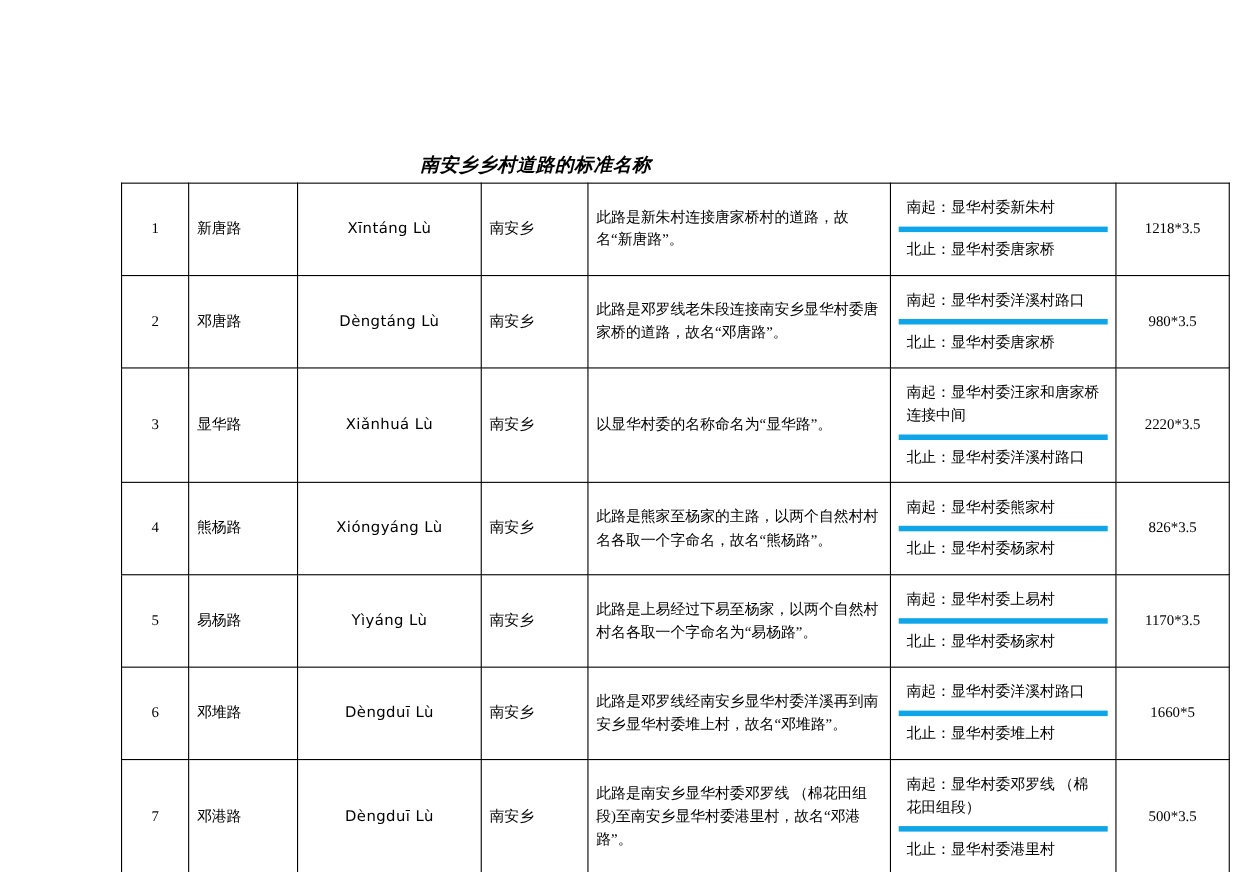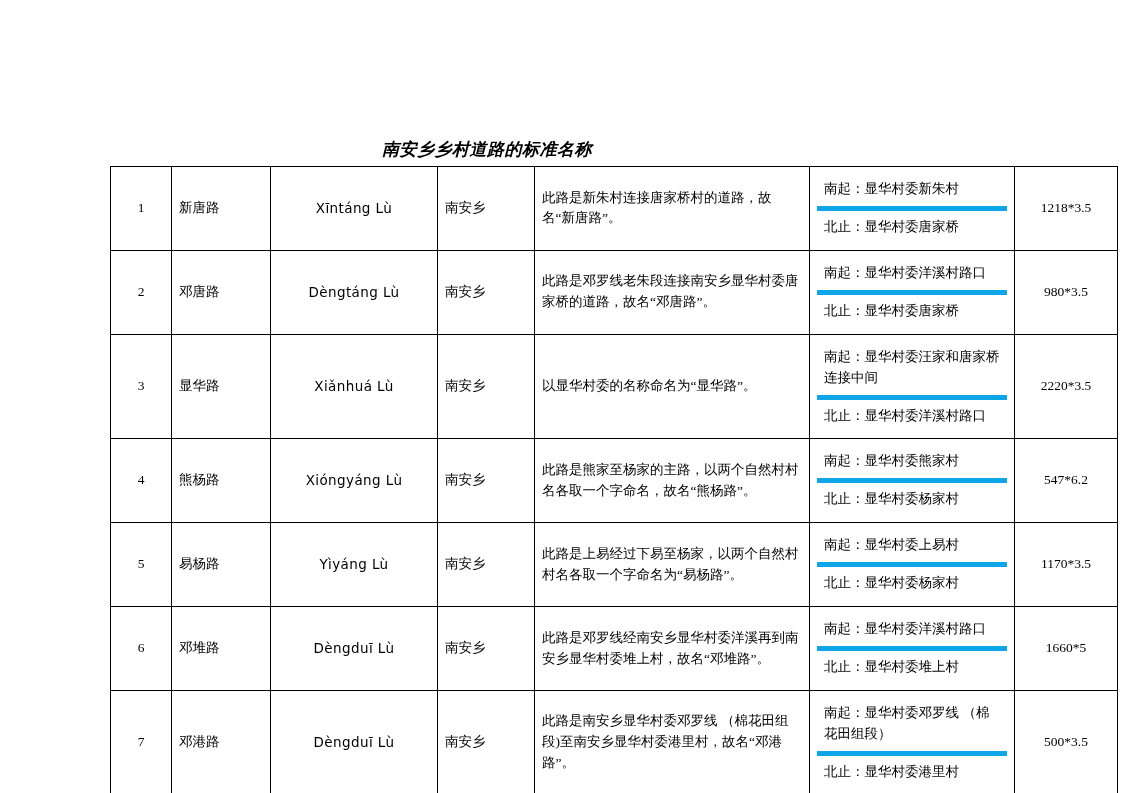--- a/index.html
+++ b/index.html
@@ -126,21 +126,21 @@
         <td class="col-name">熊杨路</td>
         <td class="col-pinyin">Xióngyáng Lù</td>
         <td class="col-town">南安乡</td>
         <td class="col-desc">此路是熊家至杨家的主路，以两个自然村村名各取一个字命名，故名“熊杨路”。</td>
         <td class="col-range">
           <span class="range-cell-inner">
             <span class="range-line top">南起：显华村委熊家村</span>
             <span class="range-line">北止：显华村委杨家村</span>
           </span>
         </td>
-        <td class="col-size">547*6.2</td>
+        <td class="col-size">826*3.5</td>
       </tr>
 
       <tr>
         <td class="col-no">5</td>
         <td class="col-name">易杨路</td>
         <td class="col-pinyin">Yìyáng Lù</td>
         <td class="col-town">南安乡</td>
         <td class="col-desc">此路是上易经过下易至杨家，以两个自然村村名各取一个字命名为“易杨路”。</td>
         <td class="col-range">
           <span class="range-cell-inner">

